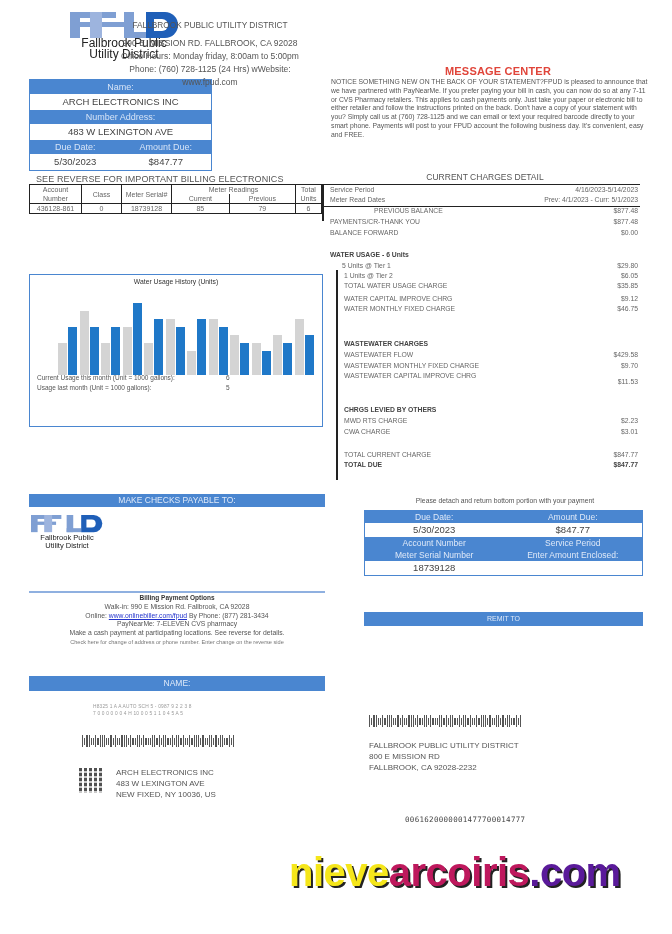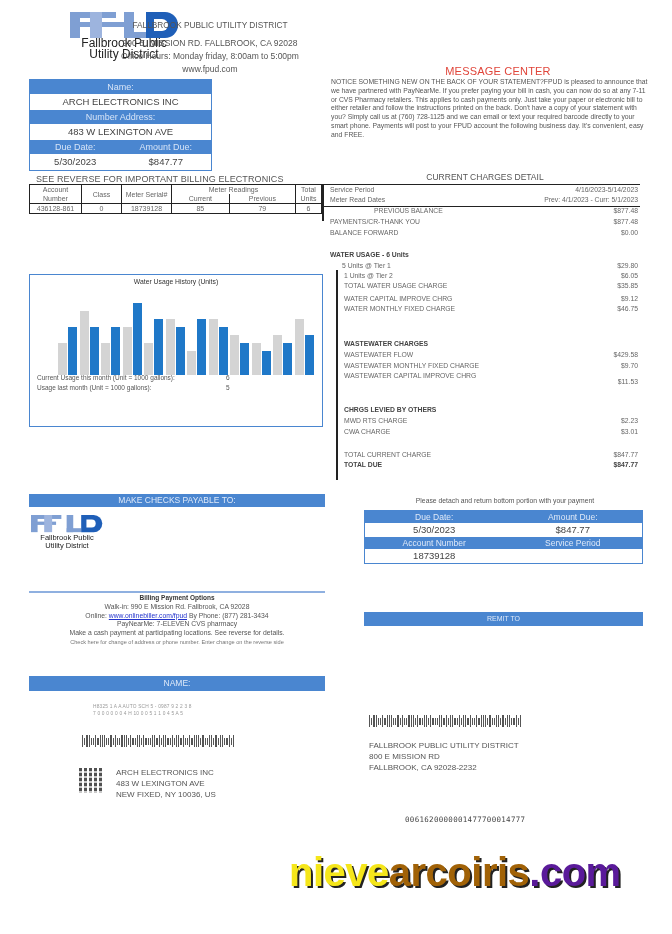--- a/index.html
+++ b/index.html
@@ -19,21 +19,21 @@
   .infobox .val { background: #fff; font-size: 9.5px; color: #444; text-align: center; height: 16px; line-height: 16px; }
   .infobox .row2 { display: flex; }
   .infobox .row2 > div { flex: 1; text-align: center; }
 
   .see-reverse { position: absolute; left: 36px; top: 174px; font-size: 9px; color: #555; letter-spacing: 0.1px; }
 
   table.meter { position: absolute; left: 29px; top: 184px; width: 293px; border-collapse: collapse; font-size: 7px; color: #666; }
   table.meter td, table.meter th { border: 1px solid #222; text-align: center; font-weight: normal; padding: 0 1px; line-height: 9px; }
 
   
-  .msg-title { position: absolute; left: 418px; top: 65px; width: 160px; text-align: center; color: #e0453a; font-size: 11px; letter-spacing: 0.2px; }
+  .msg-title { position: absolute; left: 418px; top: 65px; width: 160px; text-align: center; color: #e0453a; font-size: 11px; letter-spacing: 0.2px; font-weight: bold; }
   .msg-body { position: absolute; left: 331px; top: 78px; width: 318px; font-size: 6.8px; line-height: 8.8px; color: #555; }
 
   
   .cc-title { position: absolute; left: 330px; top: 172px; width: 310px; text-align: center; font-size: 8.5px; color: #555; }
   .cc-line { position: absolute; height: 1px; background: #222; }
   .cc-row { position: absolute; left: 330px; width: 308px; font-size: 6.8px; color: #666; display: flex; justify-content: space-between; white-space: nowrap; }
   .cc-row .amt { text-align: right; }
   .cc-row.bold { font-weight: bold; color: #444; }
   .vline { position: absolute; width: 1.5px; background: #222; }
 
@@ -78,21 +78,21 @@
   .remit-box .val { background: #fff; color: #444; font-size: 9.5px; display: flex; height: 14px; line-height: 14px; }
   .remit-box .hdr > div, .remit-box .val > div { flex: 1; text-align: center; }
   .remit-box .val > div.acct { text-decoration: underline; }
   .remit-to { position: absolute; left: 364px; top: 612px; width: 279px; height: 14px; background: #4a86d0; color: #dfe9f8; font-size: 7px; text-align: center; line-height: 14px; }
 
   .scanline { position: absolute; left: 405px; top: 815px; font-family: "DejaVu Sans Mono", monospace; font-size: 7.5px; color: #444; letter-spacing: 0.3px; }
 
   
   .watermark { position: absolute; left: 289px; top: 850px; font-family: "Liberation Sans", sans-serif; font-weight: bold; font-size: 40px; letter-spacing: -0.5px; text-shadow: 2px 2px 0 #222; }
   .watermark .w1 { color: #f5e61a; }
-  .watermark .w2 { color: #a16207; }
+  .watermark .w2 { color: #be185d; }
   .watermark .w3 { color: #5a1a9a; }
 </style>
 </head>
 <body>
 
 <div class="logo" style="left:68px; top:12px; width:112px;">
   <div class="mark" style="margin-left:2px;">
     <div class="bar" style="left:0; top:0; width:46px; height:6px;"></div>
     <div class="bar" style="left:0; top:0; width:10px; height:26px;"></div>
     <div class="bar" style="left:0; top:10px; width:38px; height:5px;"></div>
@@ -289,20 +289,21 @@
     <div class="d" style="left:76px; top:0; width:32px; height:26px;"></div>
     <div class="bar" style="left:84px; top:7px; width:14px; height:12px; background:#fff; border-radius:0 6px 6px 0;"></div>
   </div>
   <div class="txt" style="font-size:7.5px; line-height:8px; margin-top:1px;">Fallbrook Public</div>
   <div class="txt" style="font-size:7.5px; line-height:8px;">Utility District</div>
 </div>
 <div class="payable-text">
   <div class="org">FALLBROOK PUBLIC UTILITY DISTRICT</div>
   <div>990 E. MISSION RD. FALLBROOK, CA 92028</div>
   <div>Office Hours: Monday friday, 8:00am to 5:00pm</div>
+  <div>Phone: (760) 728-1125 (24 Hrs) wWebsite:</div>
   <div>www.fpud.com</div>
 </div>
 
 <div class="billing">
   <div class="t">Billing Payment Options</div>
   <div>Walk-in: 990 E Mission Rd. Fallbrook, CA 92028</div>
   <div>
     <span>Online:</span>
     <a>www.onlinebiller.com/fpud</a>
     <span>By Phone: (877) 281-3434</span>
@@ -404,20 +405,24 @@
     <div>Amount Due:</div>
   </div>
   <div class="val">
     <div>5/30/2023</div>
     <div>$847.77</div>
   </div>
   <div class="hdr">
     <div>Account Number</div>
     <div>Service Period</div>
   </div>
+  <div class="hdr">
+    <div>Meter Serial Number</div>
+    <div>Enter Amount Enclosed:</div>
+  </div>
   <div class="val">
     <div>18739128</div>
     <div></div>
   </div>
 </div>
 <div class="remit-to">REMIT TO</div>
 
 <div class="barcode" id="barcode2" style="left:369px; top:713px;">
     <span style="height: 12px;"></span>
     <span style="height: 7px; margin-bottom: 2px;"></span>

